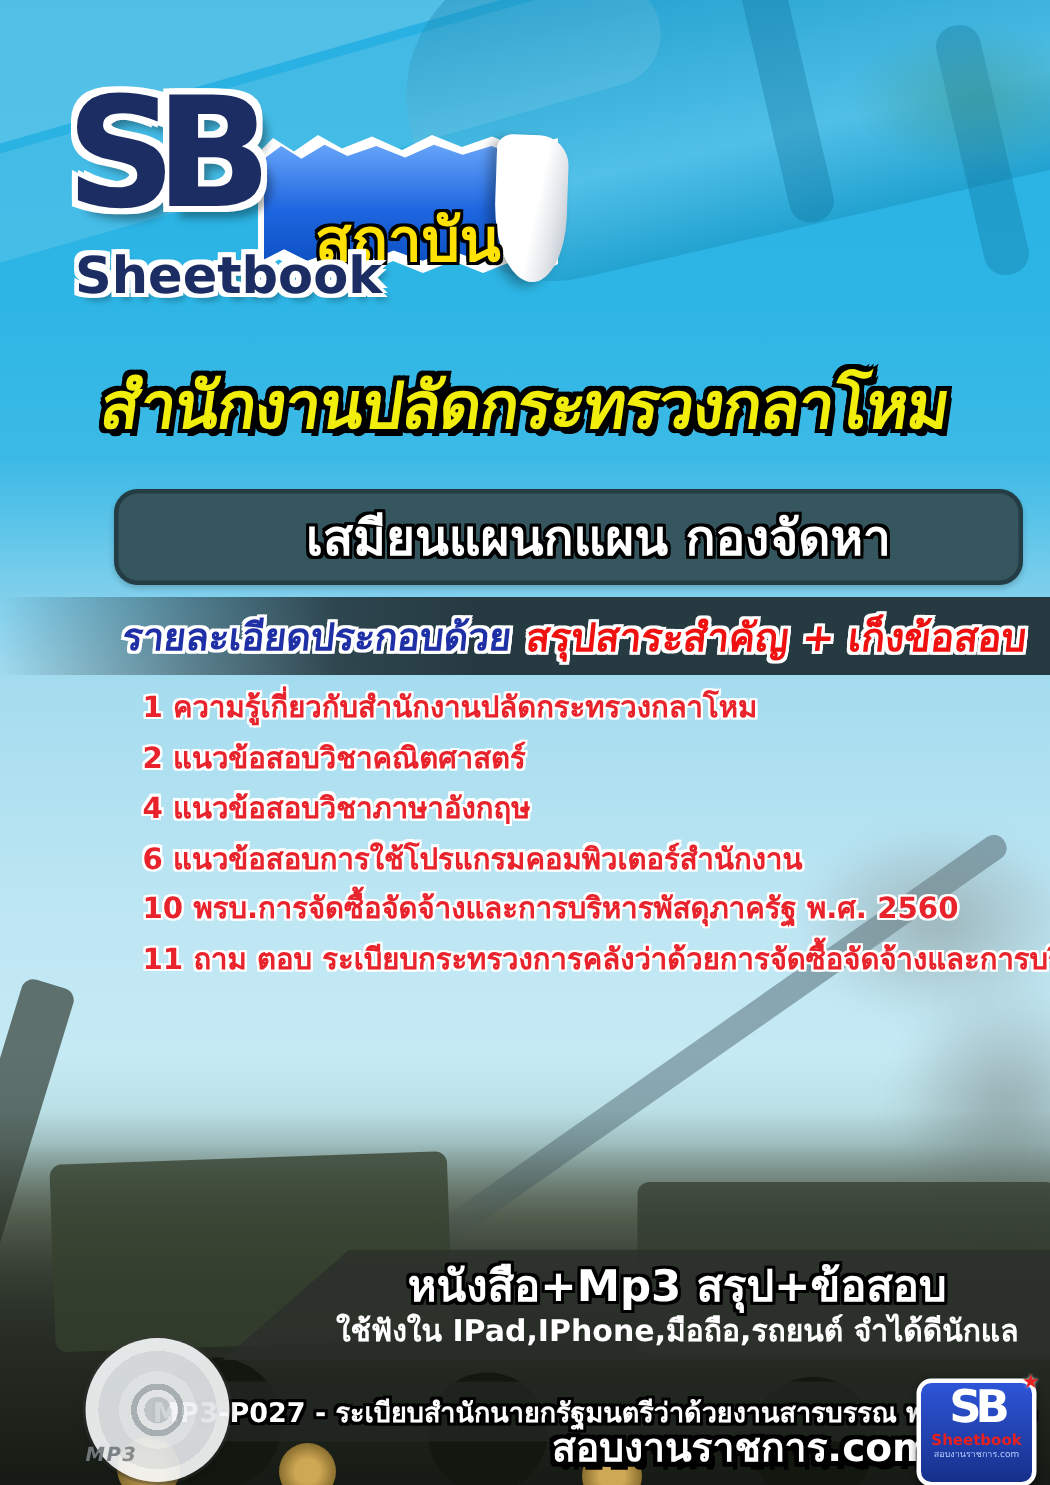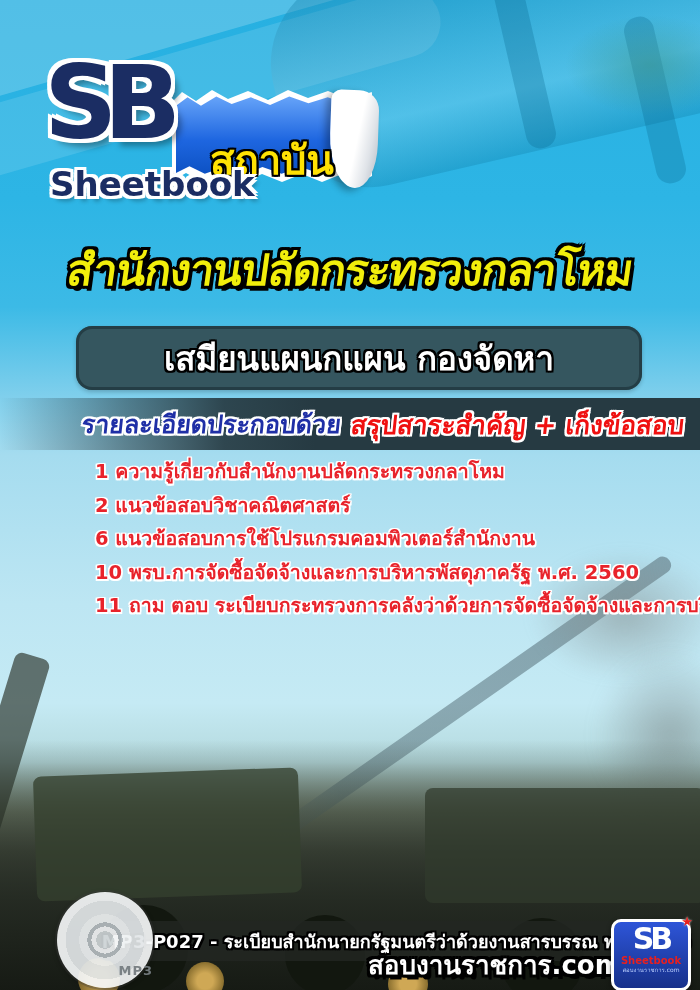--- a/index.html
+++ b/index.html
@@ -47,39 +47,39 @@
   .banner-inner{position:absolute;left:4px;top:8px;right:4px;bottom:8px;background:linear-gradient(180deg,#6aa7fa,#1e66e0 55%,#0b4fc0);
     clip-path:polygon(0 14%,6% 4%,13% 14%,21% 3%,29% 12%,39% 4%,49% 13%,59% 3%,69% 11%,79% 4%,89% 12%,100% 5%,100% 88%,93% 96%,85% 87%,75% 95%,65% 87%,55% 95%,45% 87%,35% 96%,25% 87%,15% 95%,7% 86%,0 94%);}
   .curl{left:330px;top:90px;width:48px;height:98px;background:linear-gradient(100deg,#ffffff 55%,#dfe3e8 78%,#b7bdc6);border-radius:10px 20px 45% 55%;box-shadow:-5px 3px 7px rgba(0,0,0,.30);transform:rotate(2deg);}
   .sb-text{left:44px;top:52px;font-size:102px;font-weight:bold;color:#1b2d63;letter-spacing:-14px;line-height:1;
     text-shadow:-4px -4px 0 #fff,4px -4px 0 #fff,-4px 4px 0 #fff,4px 4px 0 #fff,-4px 0 0 #fff,4px 0 0 #fff,0 -4px 0 #fff,0 4px 0 #fff,7px 8px 6px rgba(0,0,0,.35);}
   .sataban{left:210px;top:128px;font-size:40px;font-weight:bold;color:#ffe203;}
   .sheetbook{left:50px;top:164px;font-size:34px;font-weight:bold;color:#1b2d63;letter-spacing:0px;
     text-shadow:-3px -3px 0 #fff,3px -3px 0 #fff,-3px 3px 0 #fff,3px 3px 0 #fff,-3px 0 0 #fff,3px 0 0 #fff,0 -3px 0 #fff,0 3px 0 #fff,4px 5px 4px rgba(0,0,0,.3);}
   
   .main-title{left:0;width:700px;top:236px;text-align:center;font-size:43px;font-weight:bold;color:#f2ee0b;transform:skewX(-8deg);letter-spacing:-1px;white-space:nowrap;}
-  .pos-box{left:76px;top:326px;width:566px;height:64px;background:#35565f;border-radius:16px;box-shadow:inset 0 0 0 3px rgba(22,42,48,.55),0 2px 4px rgba(0,0,0,.2);display:flex;align-items:center;justify-content:center;}
+  .pos-box{left:76px;top:326px;width:566px;height:64px;background:#35565f;border-radius:16px;box-shadow:inset 0 0 0 3px rgba(22,42,48,.55),0 2px 4px rgba(0,0,0,.2);display:flex;align-items:center;justify-content:center;padding-left:40px;}
   .pos-text{font-size:33px;font-weight:bold;color:#fff;}
   .details-bar{left:0;top:398px;width:700px;height:52px;display:flex;align-items:center;justify-content:flex-end;gap:10px;padding-right:16px;box-sizing:border-box;
     background:linear-gradient(90deg,rgba(38,58,66,0) 0%,rgba(38,58,66,.55) 18%,rgba(38,58,66,.92) 32%,#263a42 45%);}
   .details-prefix{font-size:25px;font-weight:bold;color:#1f2fa6;transform:skewX(-6deg);white-space:nowrap;}
   .details-highlight{font-size:26px;font-weight:bold;color:#ef1010;transform:skewX(-6deg);white-space:nowrap;}
   
   .topics{left:95px;top:455px;width:580px;}
   .topic{position:relative;height:33.6px;line-height:33.6px;font-size:19.5px;font-weight:bold;color:#e8232b;white-space:nowrap;}
   
   .media-box{left:148px;top:833px;width:552px;height:74px;background:rgba(42,46,42,.78);clip-path:polygon(85px 0,100% 0,100% 100%,0 100%);display:flex;flex-direction:column;justify-content:center;align-items:center;padding-left:55px;box-sizing:border-box;}
   .media-line1{font-size:29px;font-weight:bold;color:#fff;line-height:1.15;}
   .media-line2{font-size:20px;font-weight:bold;color:#fff;line-height:1.2;}
   .mp3-strip{left:90px;top:921px;width:558px;height:40px;background:rgba(35,38,35,.78);border-radius:20px;display:flex;align-items:center;justify-content:center;padding-left:55px;box-sizing:border-box;}
   .mp3-text{font-size:18px;font-weight:bold;color:#fff;white-space:nowrap;}
   .disc{left:57px;top:892px;width:96px;height:96px;border-radius:50%;opacity:.92;
     background:radial-gradient(circle at 50% 50%,#cdd3d5 0 13%,#f2f4f5 13% 20%,#b4bbbf 20% 26%,#eef1f2 26% 38%,#e2e6e8 38% 58%,#f5f7f8 58% 84%,#d4d9dc 84% 100%);
     box-shadow:0 0 0 2px rgba(60,60,60,.35),0 2px 6px rgba(0,0,0,.35);}
-  .disc-label{position:absolute;left:0;right:0;bottom:10px;text-align:right;font-size:13px;font-weight:bold;color:rgba(125,133,138,.95);letter-spacing:1px;}
+  .disc-label{position:absolute;left:0;right:0;bottom:10px;text-align:left;font-size:13px;font-weight:bold;color:rgba(125,133,138,.95);letter-spacing:1px;font-style:italic;}
   .website{left:368px;top:944px;width:252px;text-align:center;font-size:26px;font-weight:bold;color:#fff;white-space:nowrap;}
   .sb-badge{left:611px;top:919px;width:74px;height:66px;background:linear-gradient(180deg,#2e55d8,#16308a);border:3px solid #fff;border-radius:10px;box-shadow:0 2px 5px rgba(0,0,0,.45);display:flex;flex-direction:column;align-items:center;}
   .badge-sb{font-size:30px;font-weight:bold;color:#fff;letter-spacing:-4px;line-height:32px;margin-top:1px;}
   .badge-brand{font-size:10px;font-weight:bold;color:#e8201f;line-height:11px;}
   .badge-url{font-size:6px;color:#bcd0ff;line-height:8px;}
   .badge-star{position:absolute;right:-5px;top:-8px;color:#e8201f;font-size:13px;text-shadow:0 0 2px #fff;}
 </style>
 </head>
 <body>
 
@@ -120,25 +120,30 @@
   </div>
 
   <div class="abs details-bar">
     <span class="details-prefix ow2">รายละเอียดประกอบด้วย</span>
     <span class="details-highlight ow2">สรุปสาระสำคัญ + เก็งข้อสอบ</span>
   </div>
 
   <div class="abs topics">
     <div class="topic ow1">1 ความรู้เกี่ยวกับสำนักงานปลัดกระทรวงกลาโหม</div>
     <div class="topic ow1">2 แนวข้อสอบวิชาคณิตศาสตร์</div>
+    <div class="topic ow1">4 แนวข้อสอบวิชาภาษาอังกฤษ</div>
     <div class="topic ow1">6 แนวข้อสอบการใช้โปรแกรมคอมพิวเตอร์สำนักงาน</div>
     <div class="topic ow1">10 พรบ.การจัดซื้อจัดจ้างและการบริหารพัสดุภาครัฐ พ.ศ. 2560</div>
     <div class="topic ow1">11 ถาม ตอบ ระเบียบกระทรวงการคลังว่าด้วยการจัดซื้อจัดจ้างและการบริหารพัสดุภาครัฐ</div>
   </div>
 
+  <div class="abs media-box">
+    <div class="media-line1 ob2">หนังสือ+Mp3 สรุป+ข้อสอบ</div>
+    <div class="media-line2">ใช้ฟังใน IPad,IPhone,มือถือ,รถยนต์ จำได้ดีนักแล</div>
+  </div>
 
   <div class="abs mp3-strip">
     <span class="mp3-text ob2">MP3-P027 - ระเบียบสำนักนายกรัฐมนตรีว่าด้วยงานสารบรรณ พ.ศ.2526</span>
   </div>
   <div class="abs disc">
     <div class="disc-label">MP3</div>
   </div>
 
   <div class="abs website ob3">สอบงานราชการ.com</div>
   <div class="abs sb-badge">

